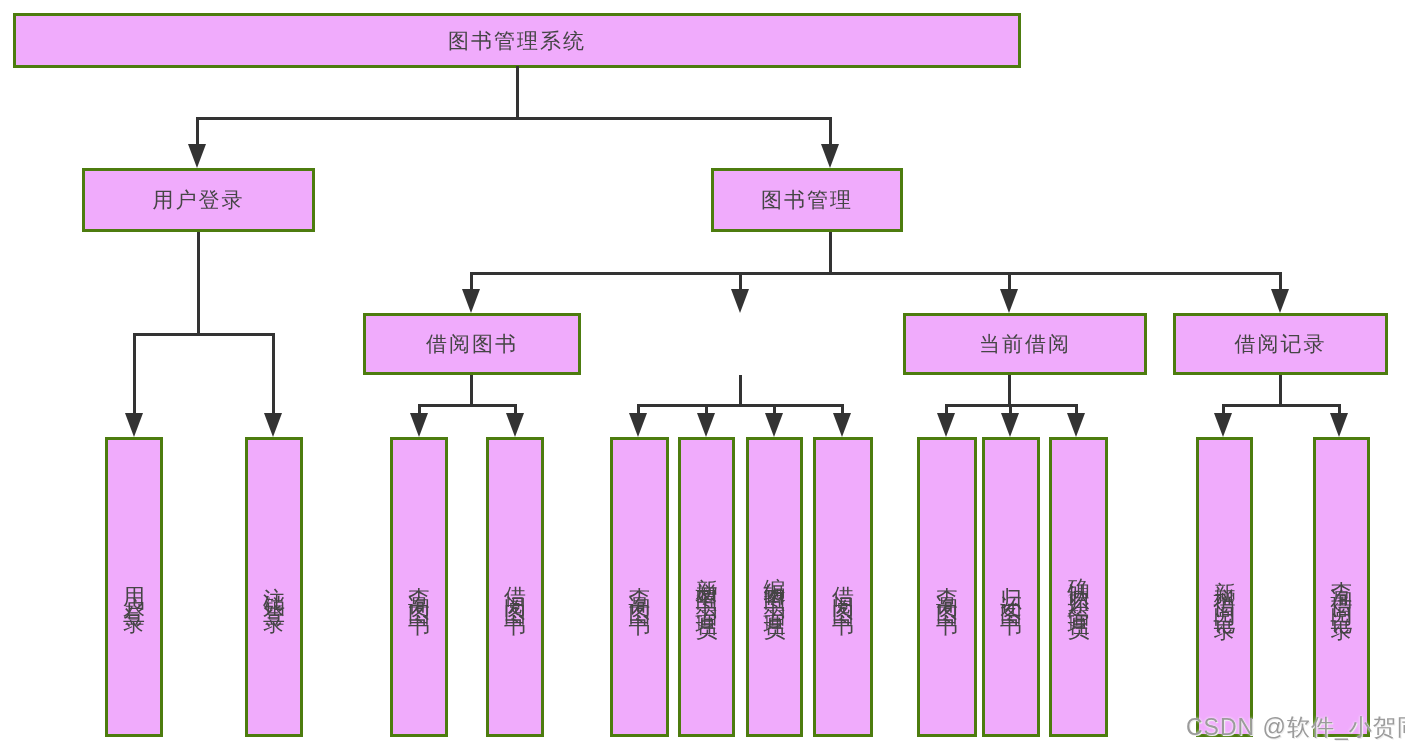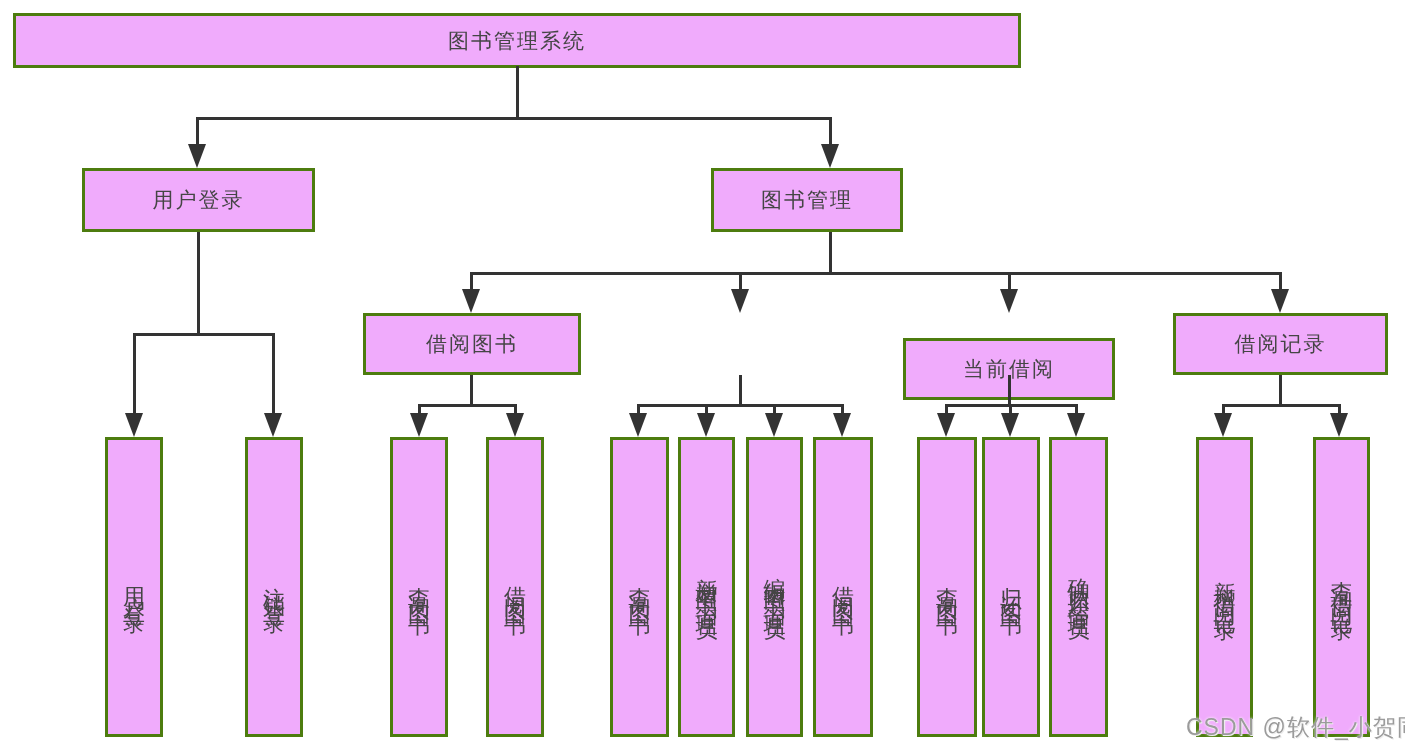--- a/index.html
+++ b/index.html
@@ -82,21 +82,21 @@
   <div class="vline" style="left:739px;top:272px;height:22px;"></div>
   <div class="arrow" style="left:731px;top:289px;"></div>
   <div class="vline" style="left:1008px;top:272px;height:22px;"></div>
   <div class="arrow" style="left:1000px;top:289px;"></div>
   <div class="vline" style="left:1279px;top:272px;height:22px;"></div>
   <div class="arrow" style="left:1271px;top:289px;"></div>
 
   <div class="box hbox" style="left:363px;top:313px;width:218px;height:62px;">
     <span>借阅图书</span>
   </div>
-  <div class="box hbox" style="left:903px;top:313px;width:212px;height:62px;margin-top:25px;">
+  <div class="box hbox" style="left:903px;top:313px;width:244px;height:62px;">
     <span>当前借阅</span>
   </div>
   <div class="box hbox" style="left:1173px;top:313px;width:215px;height:62px;">
     <span>借阅记录</span>
   </div>
 
   <div class="vline" style="left:470px;top:375px;height:32px;"></div>
   <div class="hline" style="left:418px;top:404px;width:99px;"></div>
   <div class="vline" style="left:418px;top:404px;height:13px;"></div>
   <div class="arrow" style="left:410px;top:413px;"></div>

